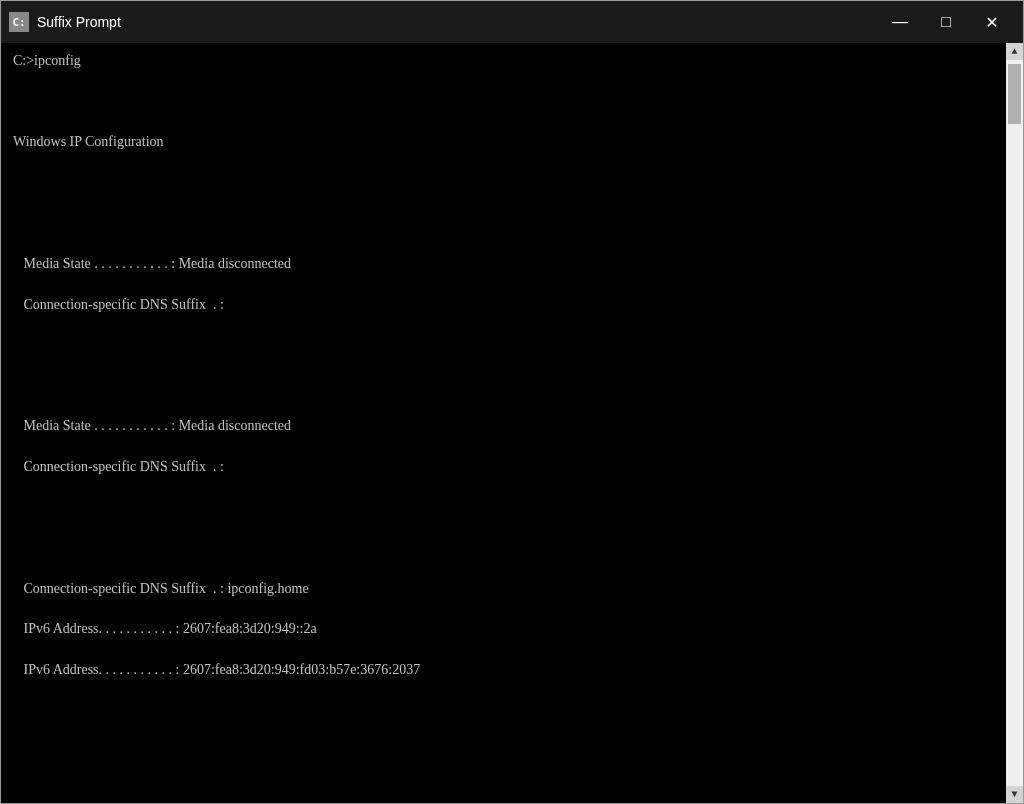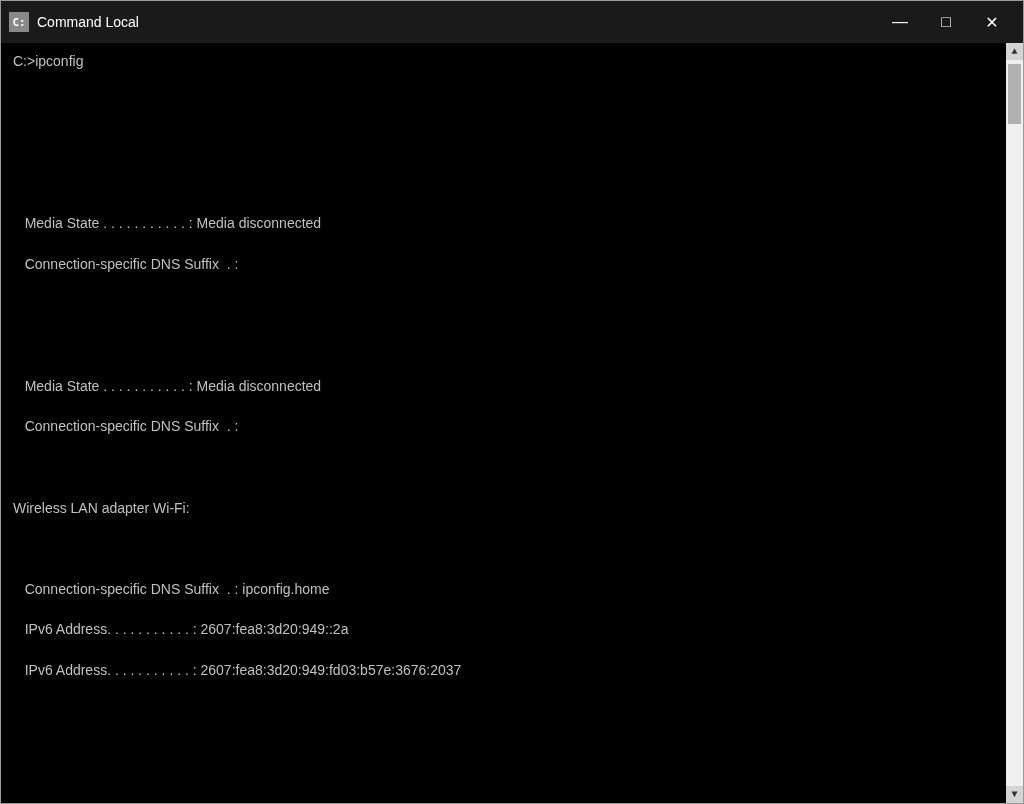--- a/index.html
+++ b/index.html
@@ -81,21 +81,21 @@
 
     .terminal {
       flex: 1;
       background: #000;
       color: #c0c0c0;
       padding: 8px 12px;
       font-size: 14px;
       line-height: 1.45;
       overflow-y: auto;
       white-space: pre;
-      font-family: Liberation Sans, sans-serif;
+      font-family: Liberation Serif, serif;
     }
 
     .scrollbar {
       width: 17px;
       background: #f0f0f0;
       display: flex;
       flex-direction: column;
       align-items: center;
       flex-shrink: 0;
     }
@@ -136,42 +136,42 @@
   </style>
 </head>
 <body>
 
 <div class="window">
 
   <div class="titlebar">
     <div class="titlebar-icon">
       <span style="font-size:11px;font-family:monospace;color:#fff;font-weight:bold;">C:</span>
     </div>
-    <span class="titlebar-title">Command Local</span>
+    <span class="titlebar-title">Suffix Prompt</span>
     <div class="titlebar-controls">
       <div class="titlebar-btn">—</div>
       <div class="titlebar-btn">□</div>
       <div class="titlebar-btn close">✕</div>
     </div>
   </div>
 
   <div class="content-area">
 
     <div class="terminal" id="terminal-content"><span class="terminal-line">C:&gt;ipconfig</span>
 <span class="terminal-line"></span>
+<span class="terminal-line">Windows IP Configuration</span>
 <span class="terminal-line"></span>
 <span class="terminal-line"></span>
 <span class="terminal-line">   Media State . . . . . . . . . . . : Media disconnected</span>
 <span class="terminal-line">   Connection-specific DNS Suffix  . :</span>
 <span class="terminal-line"></span>
 <span class="terminal-line"></span>
 <span class="terminal-line">   Media State . . . . . . . . . . . : Media disconnected</span>
 <span class="terminal-line">   Connection-specific DNS Suffix  . :</span>
 <span class="terminal-line"></span>
-<span class="terminal-line">Wireless LAN adapter Wi-Fi:</span>
 <span class="terminal-line"></span>
 <span class="terminal-line">   Connection-specific DNS Suffix  . : ipconfig.home</span>
 <span class="terminal-line">   IPv6 Address. . . . . . . . . . . : 2607:fea8:3d20:949::2a</span>
 <span class="terminal-line">   IPv6 Address. . . . . . . . . . . : 2607:fea8:3d20:949:fd03:b57e:3676:2037</span>
 
 
 
 
 
 

